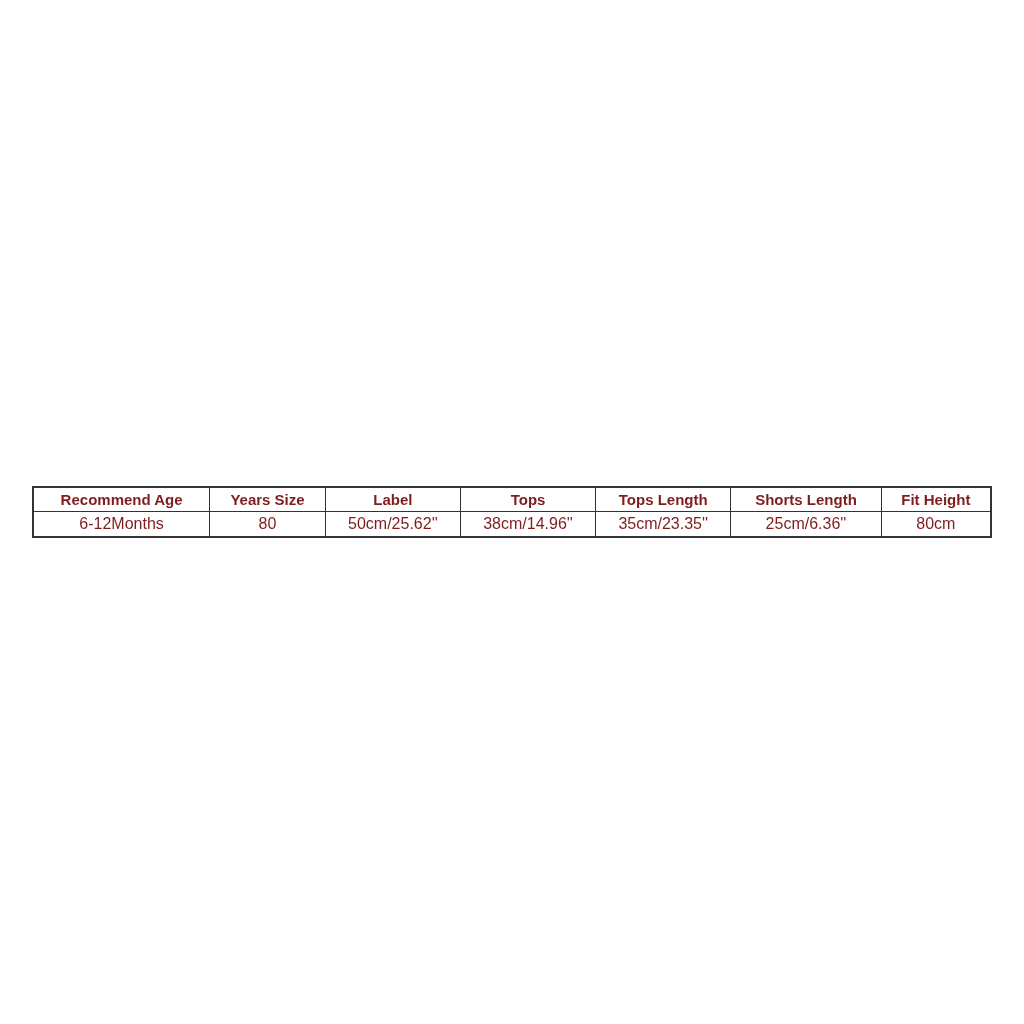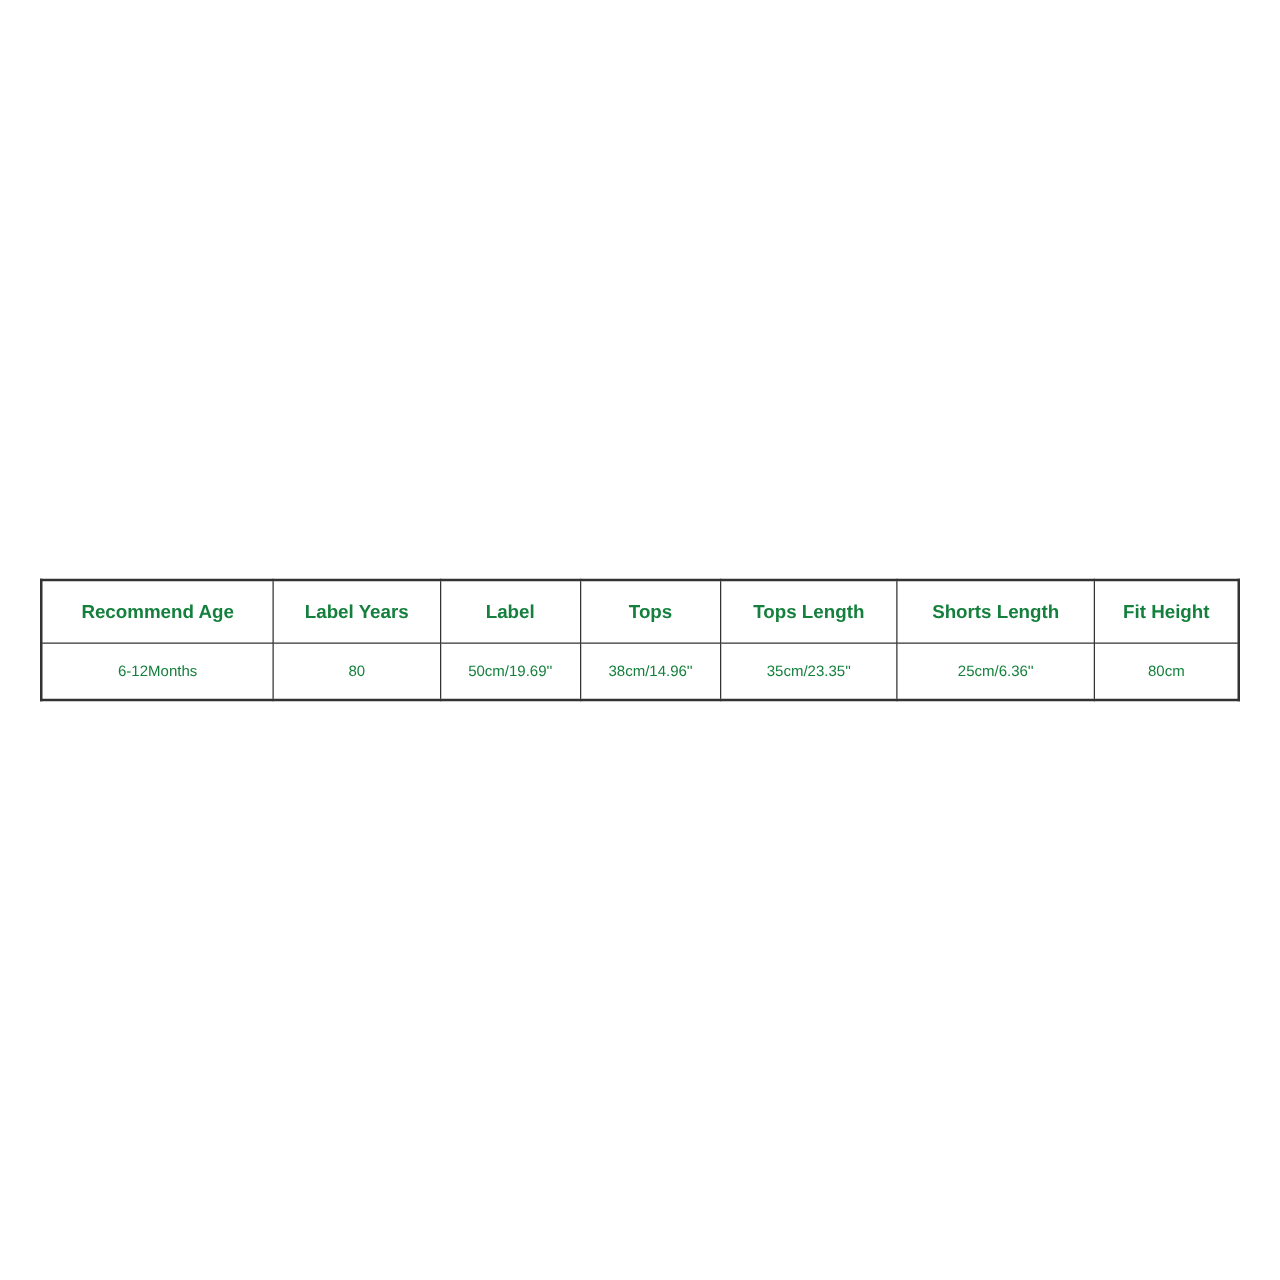--- a/index.html
+++ b/index.html
@@ -24,59 +24,59 @@
     }
 
     table {
       width: 100%;
       border-collapse: collapse;
       border: 2px solid #333;
     }
 
     th, td {
       border: 1px solid #333;
-      padding: 14px 8px;
+      padding: 1px 8px;
       text-align: center;
       font-size: 14px;
-      color: #15803d;
+      color: #7f1d1d;
       line-height: 1.4;
     }
 
     thead th {
       font-weight: bold;
       font-size: 15px;
       background-color: #ffffff;
     }
 
     tbody td {
-      font-size: 12px;
+      font-size: 16px;
       background-color: #ffffff;
     }
   </style>
 </head>
 <body>
 
 <div class="table-container">
   <table>
     <thead>
       <tr>
         <th>Recommend Age</th>
-        <th>Label Years</th>
+        <th>Years Size</th>
         <th>Label</th>
         <th>Tops</th>
         <th>Tops Length</th>
         <th>Shorts Length</th>
         <th>Fit Height</th>
       </tr>
     </thead>
     <tbody id="table-body">
     <tr>
           <td>6-12Months</td>
           <td>80</td>
-          <td>50cm/19.69''</td>
+          <td>50cm/25.62''</td>
           <td>38cm/14.96''</td>
           <td>35cm/23.35''</td>
           <td>25cm/6.36''</td>
           <td>80cm</td>
         </tr>
       </tbody>
   </table>
 </div>
 
 </body></html>

